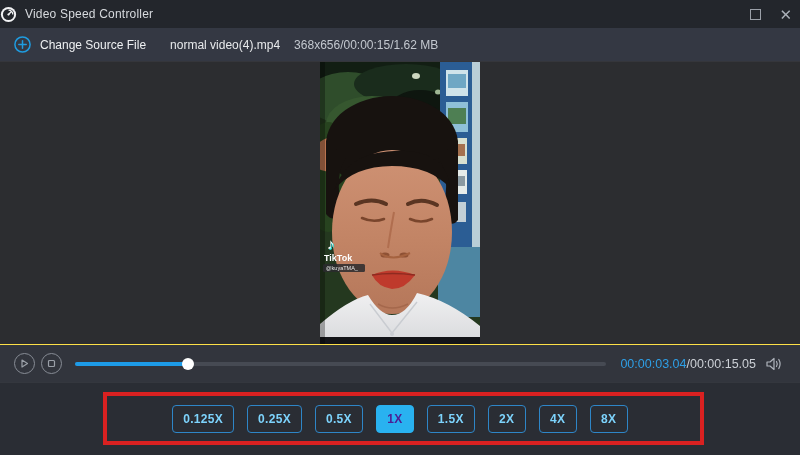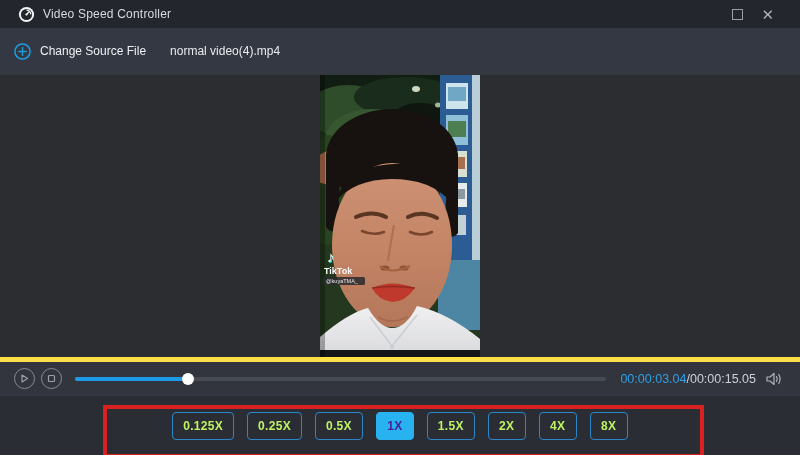--- a/index.html
+++ b/index.html
@@ -3,44 +3,44 @@
 <meta charset="utf-8">
 <style>
   * { margin:0; padding:0; box-sizing:border-box; }
   html,body { width:800px; height:455px; overflow:hidden; background:#1b1d22;
     font-family:"Liberation Sans", sans-serif; }
   .window { width:800px; height:455px; display:flex; flex-direction:column;
     background:#2c2d30; color:#e3e6ea; position:relative; }
 
   
   .titlebar { height:28px; background:#23262c; display:flex; align-items:center;
-    padding:0 18px; flex:0 0 auto; }
+    padding:0 0; flex:0 0 auto; }
   .titlebar .logo { width:17px; height:17px; margin-right:8px; flex:0 0 auto; }
   .titlebar .title { font-size:12px; color:#d7dade; letter-spacing:.2px; }
   .win-controls { margin-left:auto; display:flex; align-items:center; gap:18px; padding-right:8px; }
   .btn-max { width:11px; height:11px; border:1px solid #9ba0a8; display:inline-block; cursor:pointer; }
   .btn-close { font-size:15px; color:#aab0b8; line-height:1; cursor:pointer; }
 
   
-  .toolbar { height:46px; background:#343843; display:flex; align-items:center;
+  .toolbar { height:33px; background:#343843; display:flex; align-items:center;
     padding:0 14px; flex:0 0 auto; font-size:12px; }
   .src-btn { display:flex; align-items:center; gap:9px; cursor:pointer; }
   .src-btn svg { width:17px; height:17px; }
   .src-label { color:#eef0f2; }
   .filename { margin-left:24px; color:#e8eaec; }
   .fileinfo { margin-left:14px; color:#c3c8cf; }
 
   
   .stage { height:283px; background:#2c2d30; flex:0 0 auto; display:flex;
     justify-content:center; align-items:stretch; overflow:hidden; border-top:1px solid #35363b; }
   .video-frame { width:160px; height:283px; position:relative; background:#000; }
   .video-frame svg { display:block; width:160px; height:283px; }
 
   
-  .controls { height:38px; background:#32353d; border-top:5px solid #fde047;
+  .controls { height:38px; background:#32353d; border-top:1px solid #fde047;
     display:flex; align-items:center; padding:0 16px 0 14px; flex:0 0 auto; }
   .pcirc { width:21px; height:21px; border-radius:50%; border:1px solid #878c95;
     display:flex; align-items:center; justify-content:center; cursor:pointer; flex:0 0 auto; }
   .pcirc + .pcirc { margin-left:6px; }
   .pcirc svg { display:block; }
   .track { flex:1 1 auto; height:4px; background:#464a53; border-radius:2px;
     margin:0 14px 0 13px; position:relative; cursor:pointer; }
   .track .fill { position:absolute; left:0; top:0; bottom:0; background:#1d9be8; border-radius:2px; }
   .track .thumb { position:absolute; right:-6px; top:50%; transform:translateY(-50%);
     width:12px; height:12px; border-radius:50%; background:#ffffff; cursor:pointer; }
@@ -49,21 +49,21 @@
   .time .tot { color:#ccd0d6; }
   .vol { margin-left:9px; flex:0 0 auto; cursor:pointer; display:flex; align-items:center; }
 
   
   .speed-panel { flex:1 1 auto; background:#2a2d34; border-top:1px solid #34373e;
     position:relative; display:flex; align-items:center; justify-content:center; }
   .annotation { position:absolute; left:103px; top:9px; width:601px; height:53px;
     border:4px solid #d92121; pointer-events:none; }
   .speed-row { display:flex; align-items:center; gap:13px; }
   .speed-btn { height:28px; min-width:38px; padding:0 10px; border-radius:4px;
-    border:1px solid #2e86c8; background:transparent; color:#bef264;
+    border:1px solid #2e86c8; background:transparent; color:#7dd3fc;
     font-size:12px; font-weight:bold; font-family:"Liberation Sans",sans-serif;
     cursor:pointer; letter-spacing:.3px; }
   .speed-btn.active { background:#29b2f0; border-color:#29b2f0; color:#4c1d95; }
 </style>
 </head>
 <body>
 
 <div class="window">
 
   <div class="titlebar">
@@ -86,20 +86,21 @@
   <div class="toolbar">
     <span class="src-btn">
       <svg viewBox="0 0 17 17">
         <circle cx="8.5" cy="8.5" r="7.6" fill="none" stroke="#1f9ce0" stroke-width="1.5"></circle>
         <line x1="8.5" y1="4.8" x2="8.5" y2="12.2" stroke="#1f9ce0" stroke-width="1.5" stroke-linecap="round"></line>
         <line x1="4.8" y1="8.5" x2="12.2" y2="8.5" stroke="#1f9ce0" stroke-width="1.5" stroke-linecap="round"></line>
       </svg>
       <span class="src-label">Change Source File</span>
     </span>
     <span class="filename">normal video(4).mp4</span>
+    <span class="fileinfo">368x656/00:00:15/1.62 MB</span>
   </div>
 
   <div class="stage">
     <div class="video-frame">
       <svg viewBox="0 0 160 283" preserveAspectRatio="none">
         <defs>
           <linearGradient id="skin" x1="0" y1="0" x2="0" y2="1">
             <stop offset="0" stop-color="#cf9274"></stop>
             <stop offset="0.55" stop-color="#c28465"></stop>
             <stop offset="1" stop-color="#b5775a"></stop>

